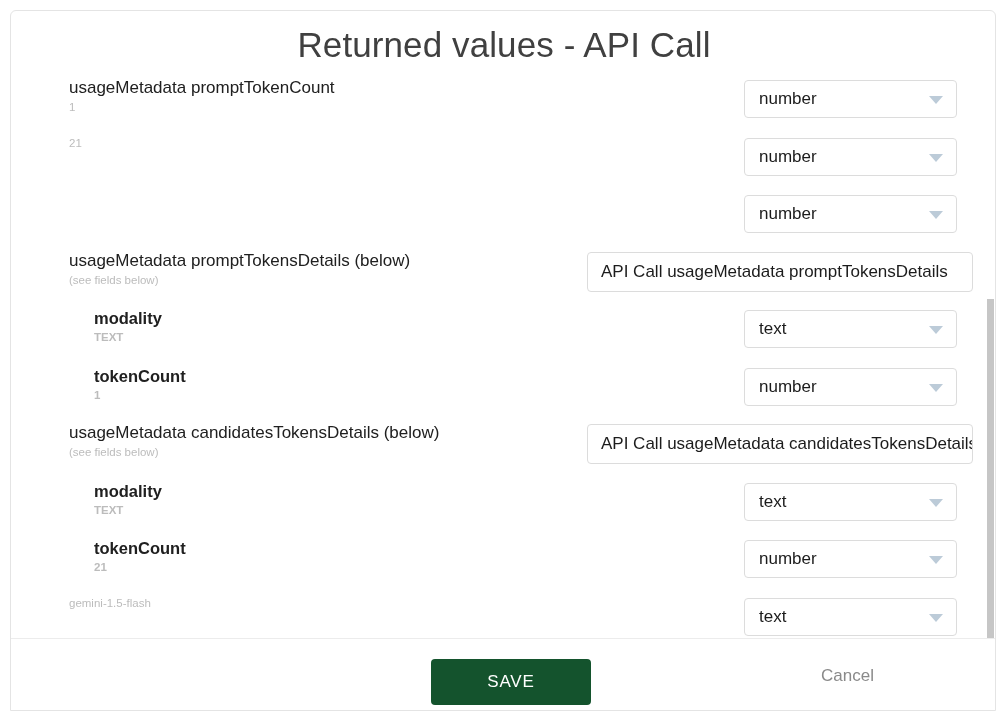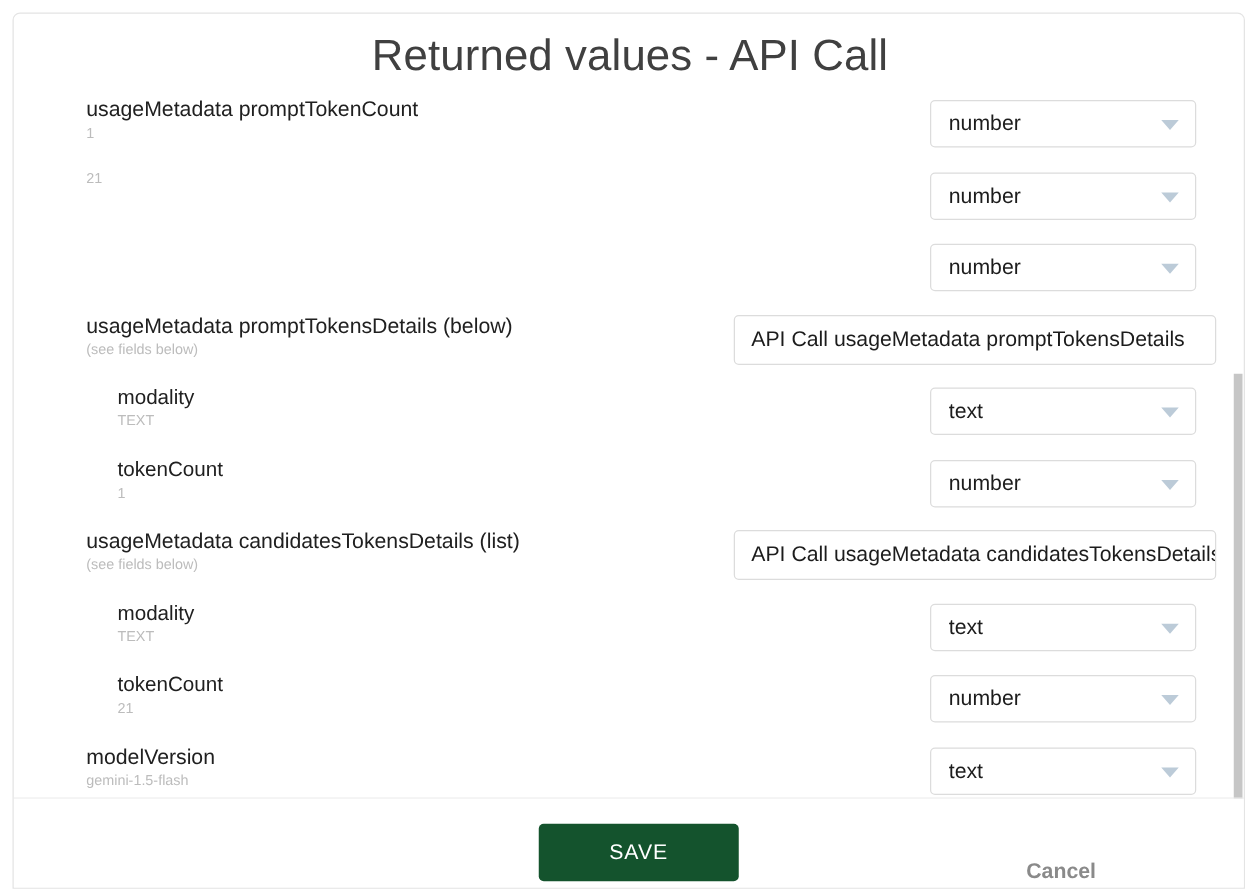--- a/index.html
+++ b/index.html
@@ -65,20 +65,21 @@
 
   .field-label-wrap {
     position: absolute;
     left: 40px;
     top: 0;
     width: 560px;
     margin-left: 18px;
   }
   .field-row.nested .field-label-wrap {
     left: 65px;
+    font-weight: bold;
   }
 
   .field-name {
     font-size: 17px;
     color: #202020;
     line-height: 22px;
     white-space: nowrap;
   }
   .field-row.nested .field-name {
     font-size: 16.5px;
@@ -199,26 +200,25 @@
     color: #ffffff;
     font-size: 17px;
     font-family: "Liberation Sans", "DejaVu Sans", sans-serif;
     letter-spacing: 0.8px;
     cursor: pointer;
     padding: 0;
   }
   #cancel-button {
     position: absolute;
     left: 810px;
-    top: 48px;
+    top: 27px;
     font-size: 17px;
     color: #8a8a8a;
     cursor: pointer;
     white-space: nowrap;
-    font-weight: bold;
   }
 </style>
 </head>
 <body>
 
 <div id="dialog-card">
 
   <div id="dialog-title">Returned values - API Call</div>
 
   <div id="fields-scroll">
@@ -275,21 +275,21 @@
             <div class="field-name">tokenCount</div>
             <div class="field-sample">1</div>
           </div>
           <div class="type-select">
             <span class="sel-value">number</span>
             <span class="caret-icon"></span>
           </div>
         </div>
         <div class="field-row">
           <div class="field-label-wrap">
-            <div class="field-name">usageMetadata candidatesTokensDetails (list)</div>
+            <div class="field-name">usageMetadata candidatesTokensDetails (below)</div>
             <div class="field-sample">(see fields below)</div>
           </div>
           <div class="type-select">
             <span class="caret-icon"></span>
           </div>
           <div class="text-input">
             <span class="txt-value">API Call usageMetadata candidatesTokensDetails</span>
           </div>
         </div>
         <div class="field-row nested">
@@ -307,21 +307,20 @@
             <div class="field-name">tokenCount</div>
             <div class="field-sample">21</div>
           </div>
           <div class="type-select">
             <span class="sel-value">number</span>
             <span class="caret-icon"></span>
           </div>
         </div>
         <div class="field-row">
           <div class="field-label-wrap">
-            <div class="field-name">modelVersion</div>
             <div class="field-sample">gemini-1.5-flash</div>
           </div>
           <div class="type-select">
             <span class="sel-value">text</span>
             <span class="caret-icon"></span>
           </div>
         </div>
       </div>
   </div>
 

